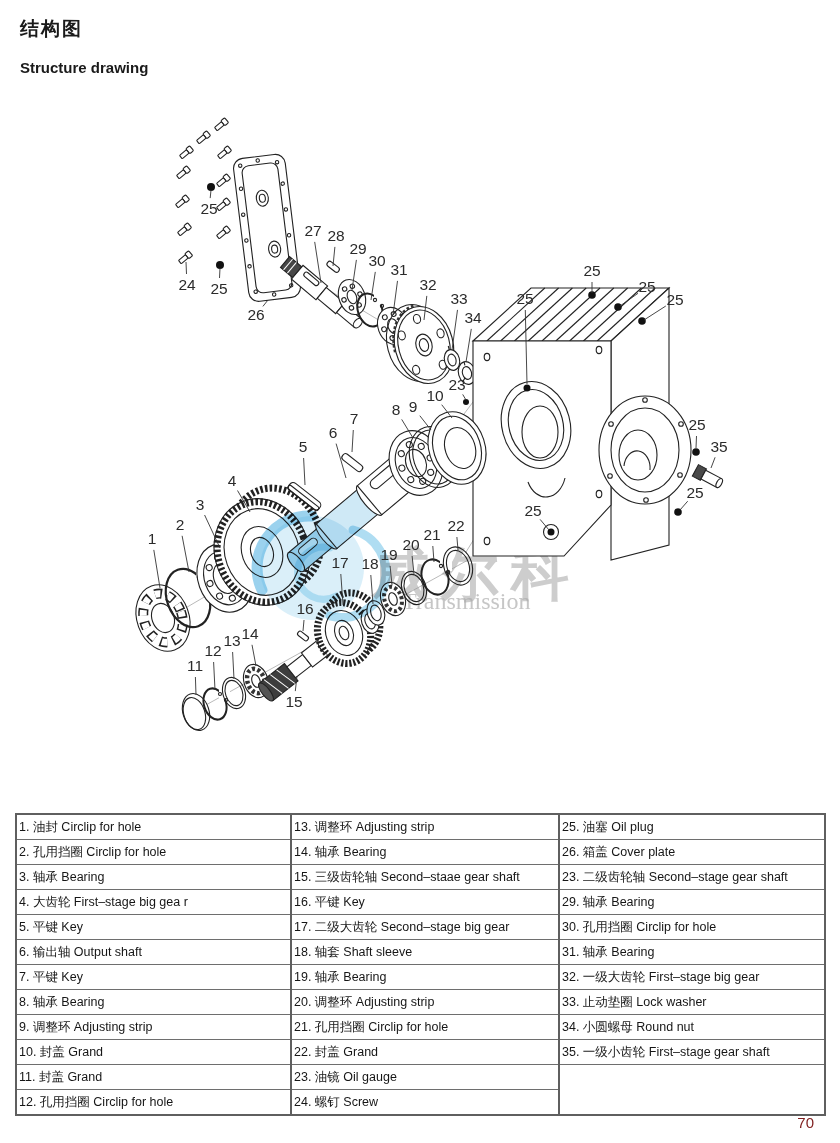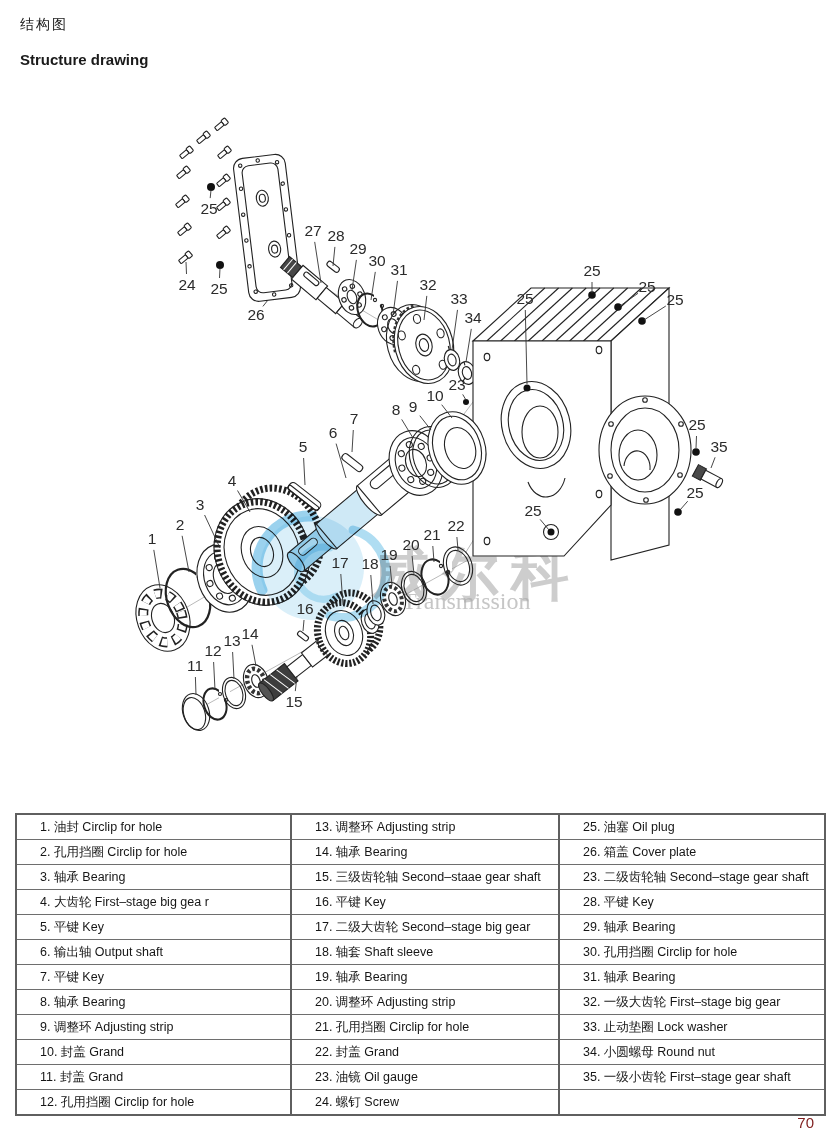--- a/index.html
+++ b/index.html
@@ -1,37 +1,37 @@
 <!DOCTYPE html>
 <html><head>
 <meta charset="utf-8">
 <style>
   html,body{margin:0;padding:0;}
   body{
     width:840px;height:1143px;position:relative;background:#ffffff;
     font-family:"Liberation Sans", sans-serif;color:#1a1a1a;overflow:hidden;
   }
   .hdr{position:absolute;left:20px;top:16px;}
-  .hdr .cn{font-size:14px;font-weight:normal;letter-spacing:2px;}
+  .hdr .cn{font-size:19px;font-weight:bold;letter-spacing:2px;}
   .hdr .en{font-size:15px;font-weight:bold;margin-top:17px;}
   #diagram{position:absolute;left:0;top:0;width:840px;height:810px;}
   .ln{fill:none;stroke:#222;stroke-width:1.1;}
   .wh{fill:#fff;stroke:#222;stroke-width:1.1;}
   .thin{stroke:#8a8a8a;stroke-width:0.6;fill:none;}
   .lbl{font-family:"Liberation Sans",sans-serif;font-size:15.5px;fill:#2b2b2b;}
   .parts-table{
     position:absolute;left:15px;top:813px;width:811px;
     border:2px solid #5f5f5f;display:grid;grid-template-columns:273px 268px 1fr;
     background:#fff;box-sizing:border-box;
   }
   .pt-col{display:block;}
   .pt-col + .pt-col{border-left:2px solid #5f5f5f;}
   .pt-cell{
     height:24px;line-height:24px;border-bottom:1px solid #6e6e6e;
-    font-size:12.5px;color:#161616;padding-left:23px;white-space:nowrap;
+    font-size:12.5px;color:#161616;padding-left:2px;white-space:nowrap;
     overflow:hidden;box-sizing:content-box;
   }
   .pt-cell:last-child{border-bottom:none;}
   .page-num{position:absolute;right:26px;top:1114px;font-size:15px;color:#7f1d1d;}
 </style>
 </head>
 <body>
 
 <div class="hdr">
   <div class="cn">结构图</div>
@@ -516,21 +516,20 @@
       <div class="pt-cell">20. 调整环 Adjusting strip</div>
       <div class="pt-cell">21. 孔用挡圈 Circlip for hole</div>
       <div class="pt-cell">22. 封盖 Grand</div>
       <div class="pt-cell">23. 油镜 Oil gauge</div>
       <div class="pt-cell">24. 螺钉 Screw</div>
     </div>
   <div class="pt-col">
       <div class="pt-cell">25. 油塞 Oil plug</div>
       <div class="pt-cell">26. 箱盖 Cover plate</div>
       <div class="pt-cell">23. 二级齿轮轴 Second–stage gear shaft</div>
-      <div class="pt-cell">28. 平键 Key</div>
       <div class="pt-cell">29. 轴承 Bearing</div>
       <div class="pt-cell">30. 孔用挡圈 Circlip for hole</div>
       <div class="pt-cell">31. 轴承 Bearing</div>
       <div class="pt-cell">32. 一级大齿轮 First–stage big gear</div>
       <div class="pt-cell">33. 止动垫圈 Lock washer</div>
       <div class="pt-cell">34. 小圆螺母 Round nut</div>
       <div class="pt-cell">35. 一级小齿轮 First–stage gear shaft</div>
       <div class="pt-cell"></div>
     </div>
 </div>

